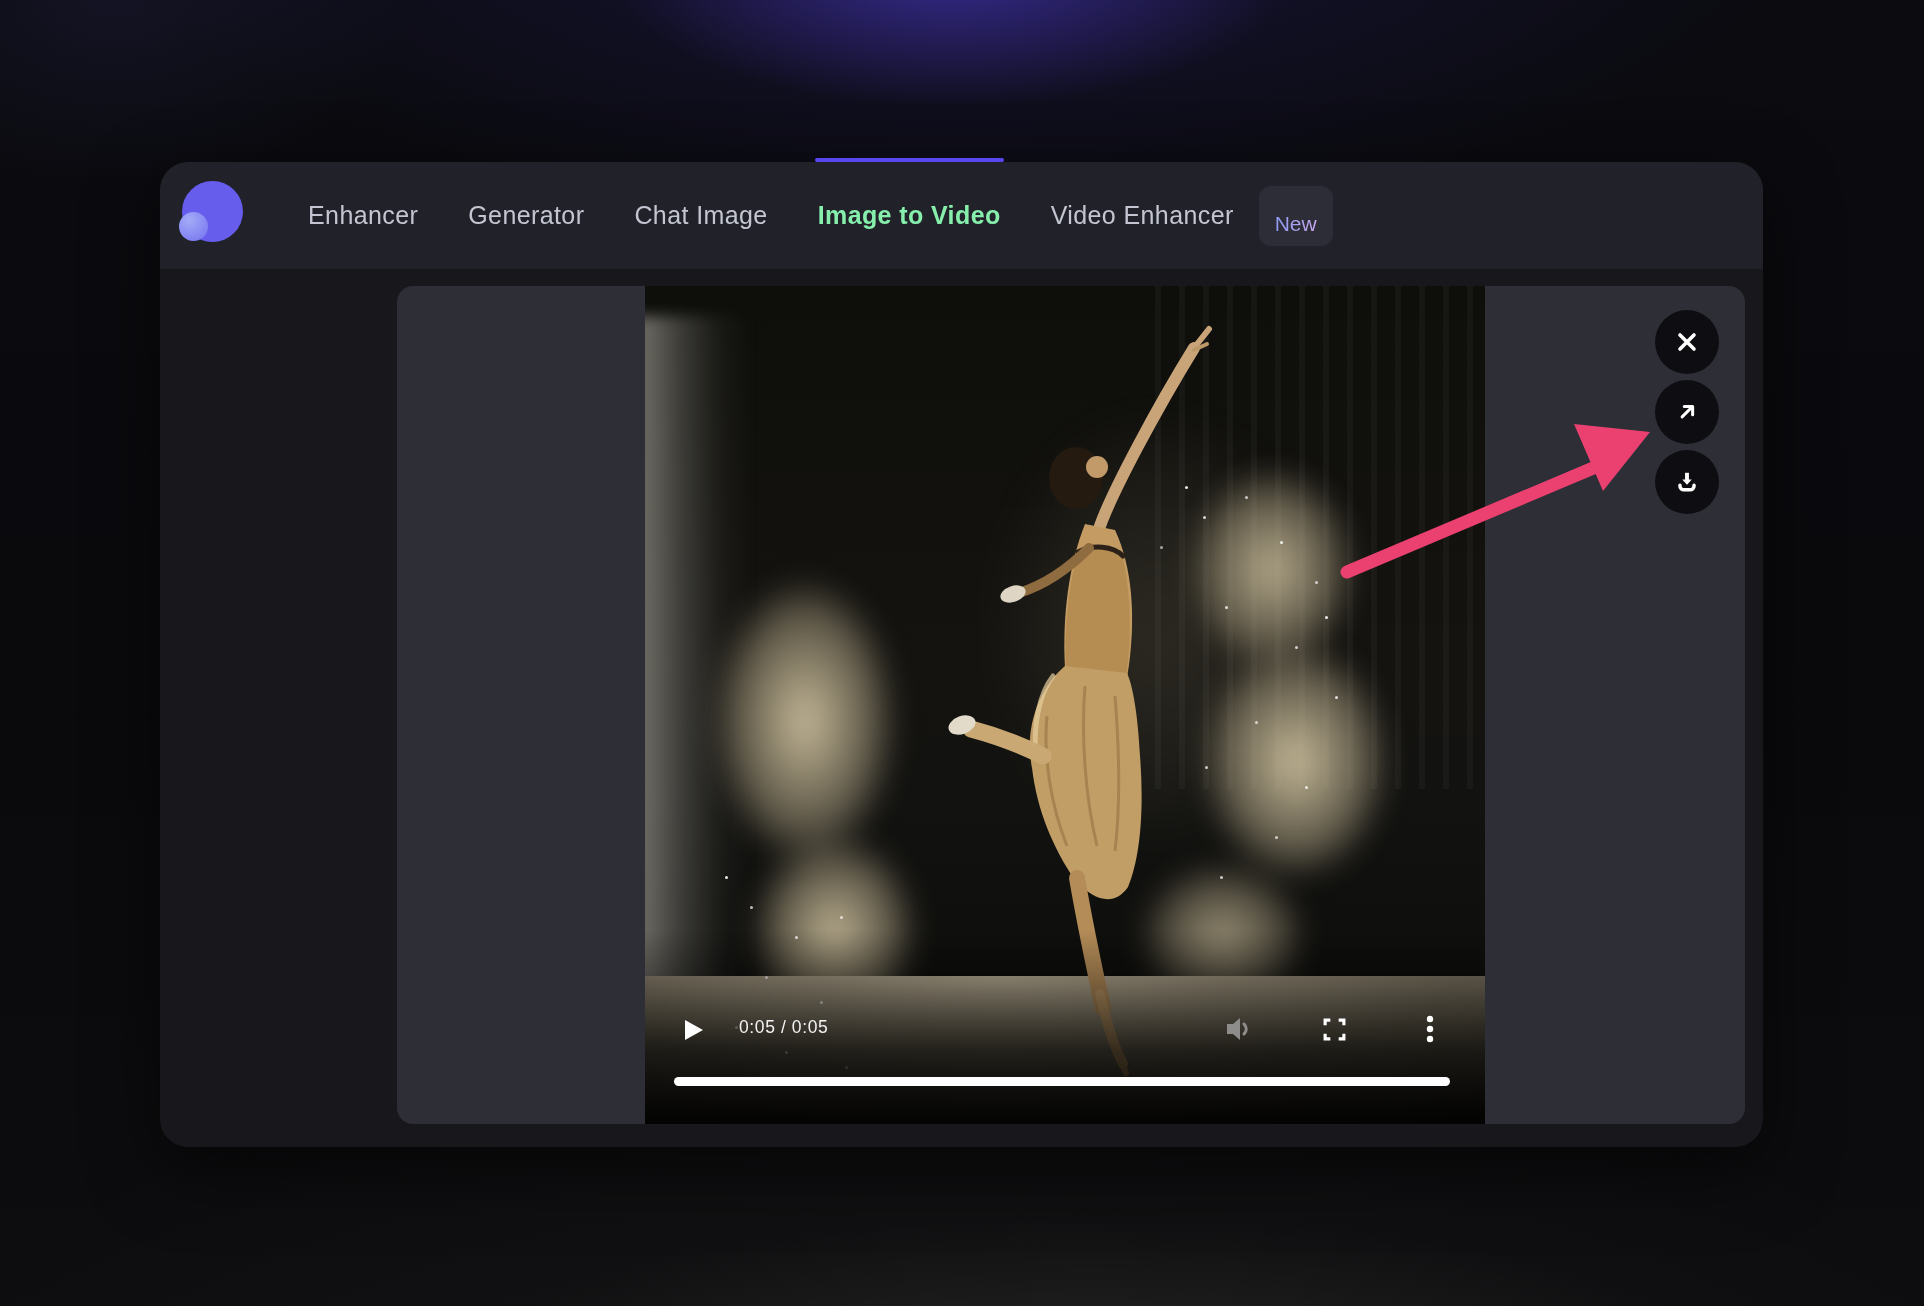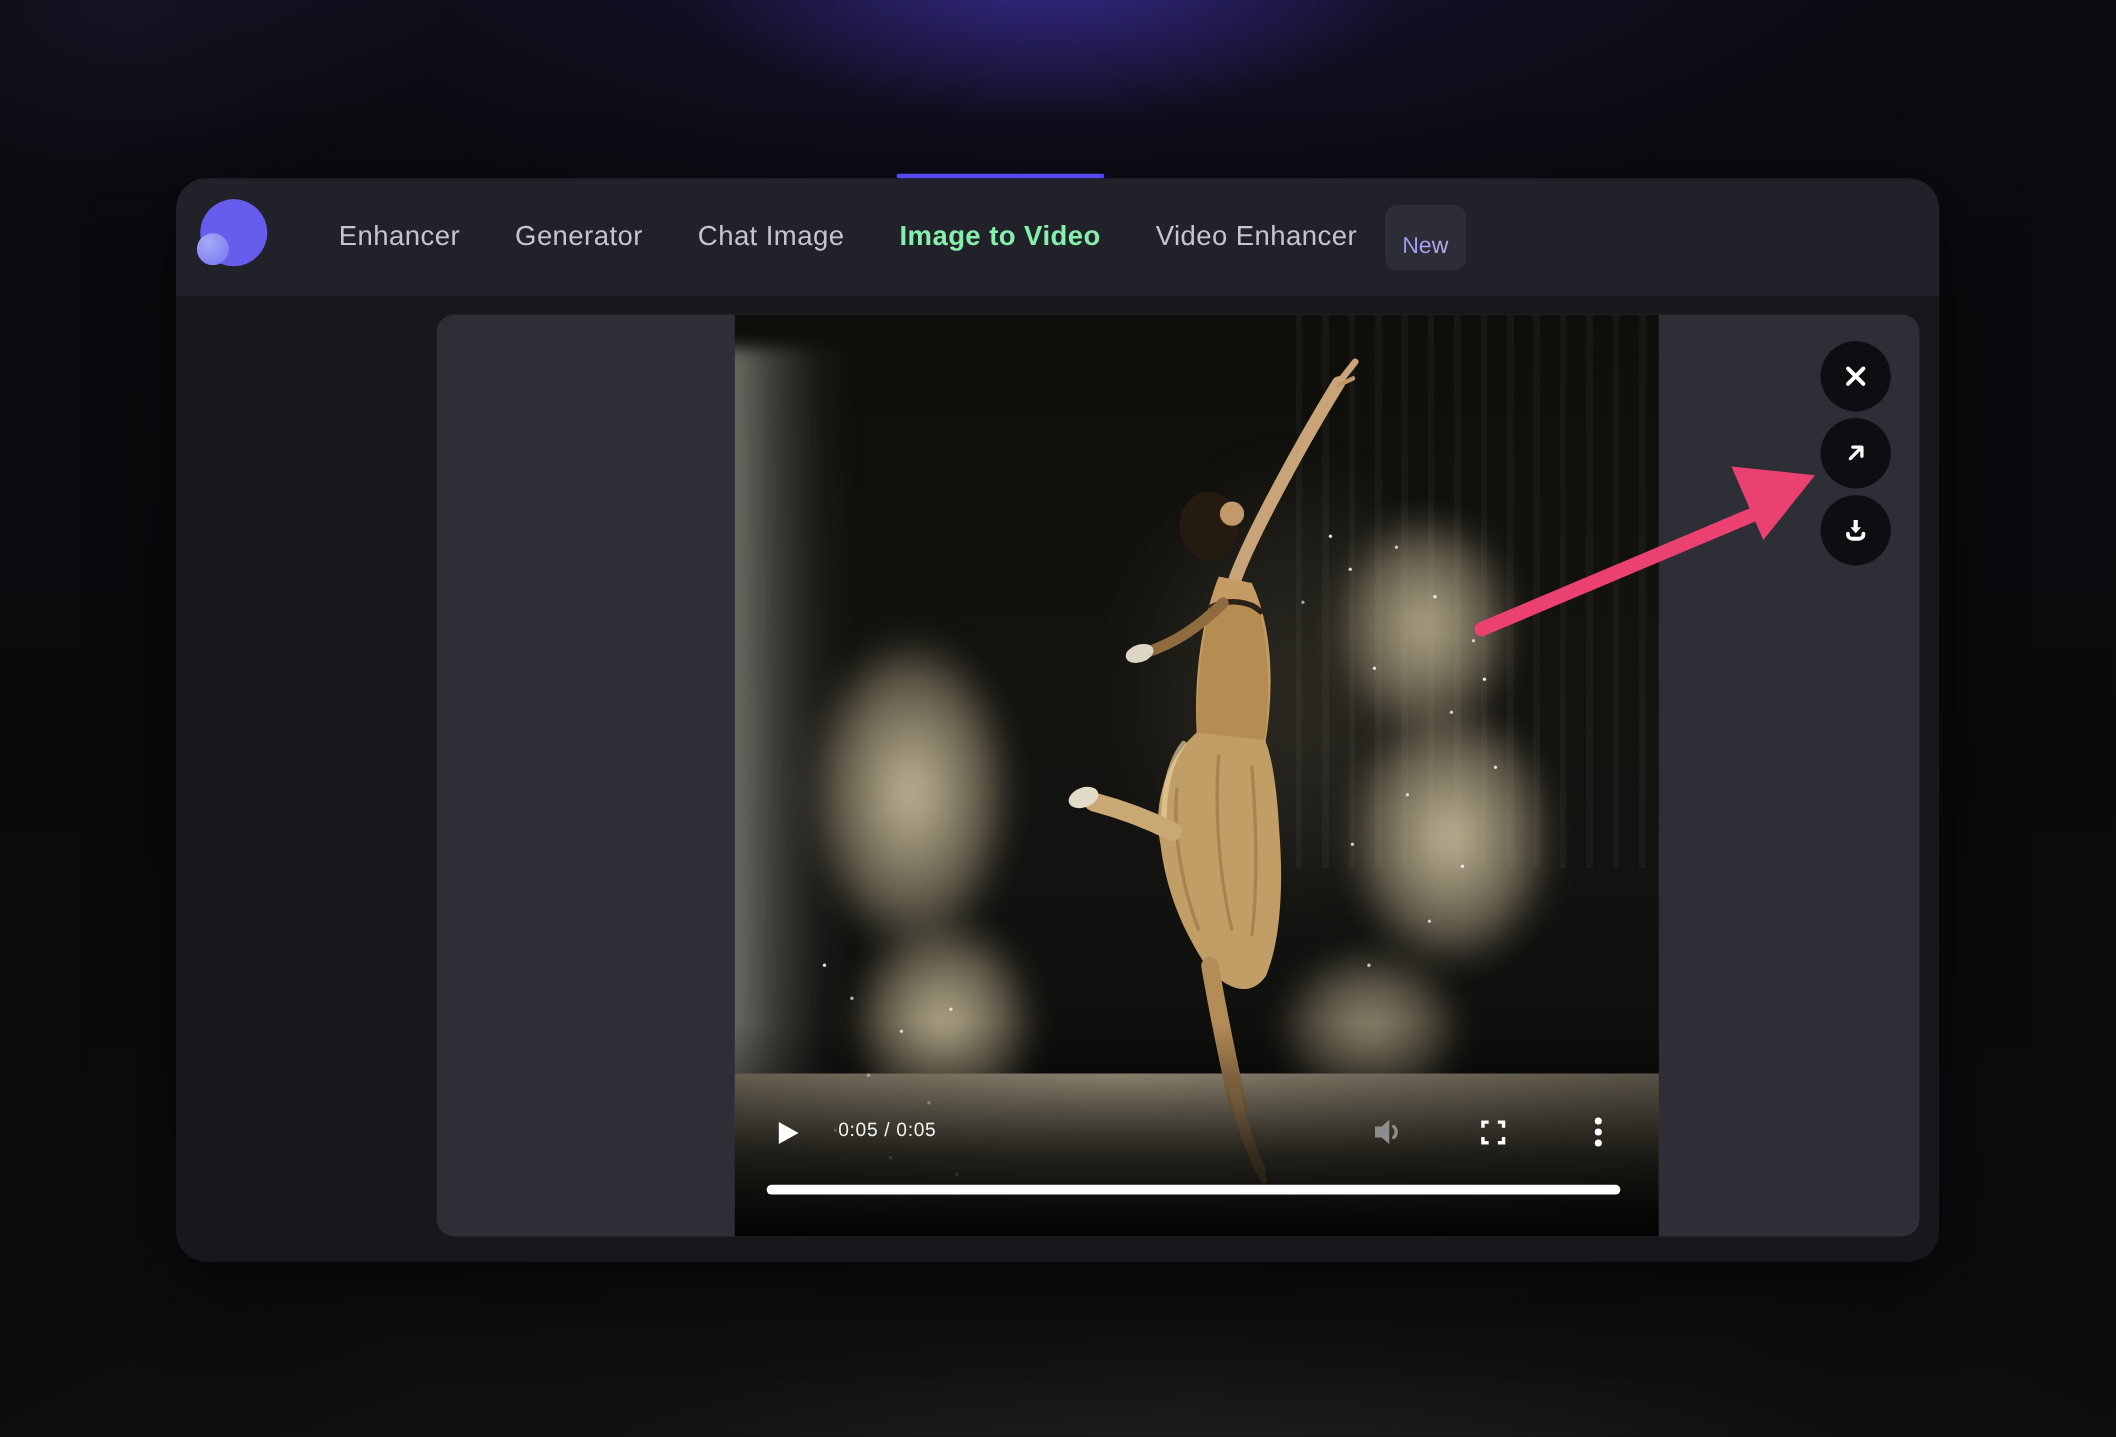--- a/index.html
+++ b/index.html
@@ -63,21 +63,21 @@
   .content {
     position:relative; height:878px; background:#17171c; border-radius:0 0 28px 28px;
   }
   .panel {
     position:absolute; left:237px; top:17px; width:1348px; height:838px;
     background:#2e2e37; border-radius:16px; overflow:hidden;
   }
 
   
   .video {
-    position:absolute; left:271px; top:0; width:840px; height:838px; overflow:hidden;
+    position:absolute; left:248px; top:0; width:840px; height:838px; overflow:hidden;
     cursor:pointer;
     background:linear-gradient(180deg,#0e0e0b 0%, #141310 45%, #121210 62%, #0a0a08 100%);
   }
   .haze {
     position:absolute; left:-14px; top:30px; width:120px; height:720px;
     background:linear-gradient(90deg, rgba(178,176,166,.55) 12%, rgba(150,148,140,.30) 45%, rgba(110,108,100,.10) 75%, transparent 100%);
     filter:blur(7px);
   }
   .curtain {
     position:absolute; right:0; top:0; width:330px; height:60%;

